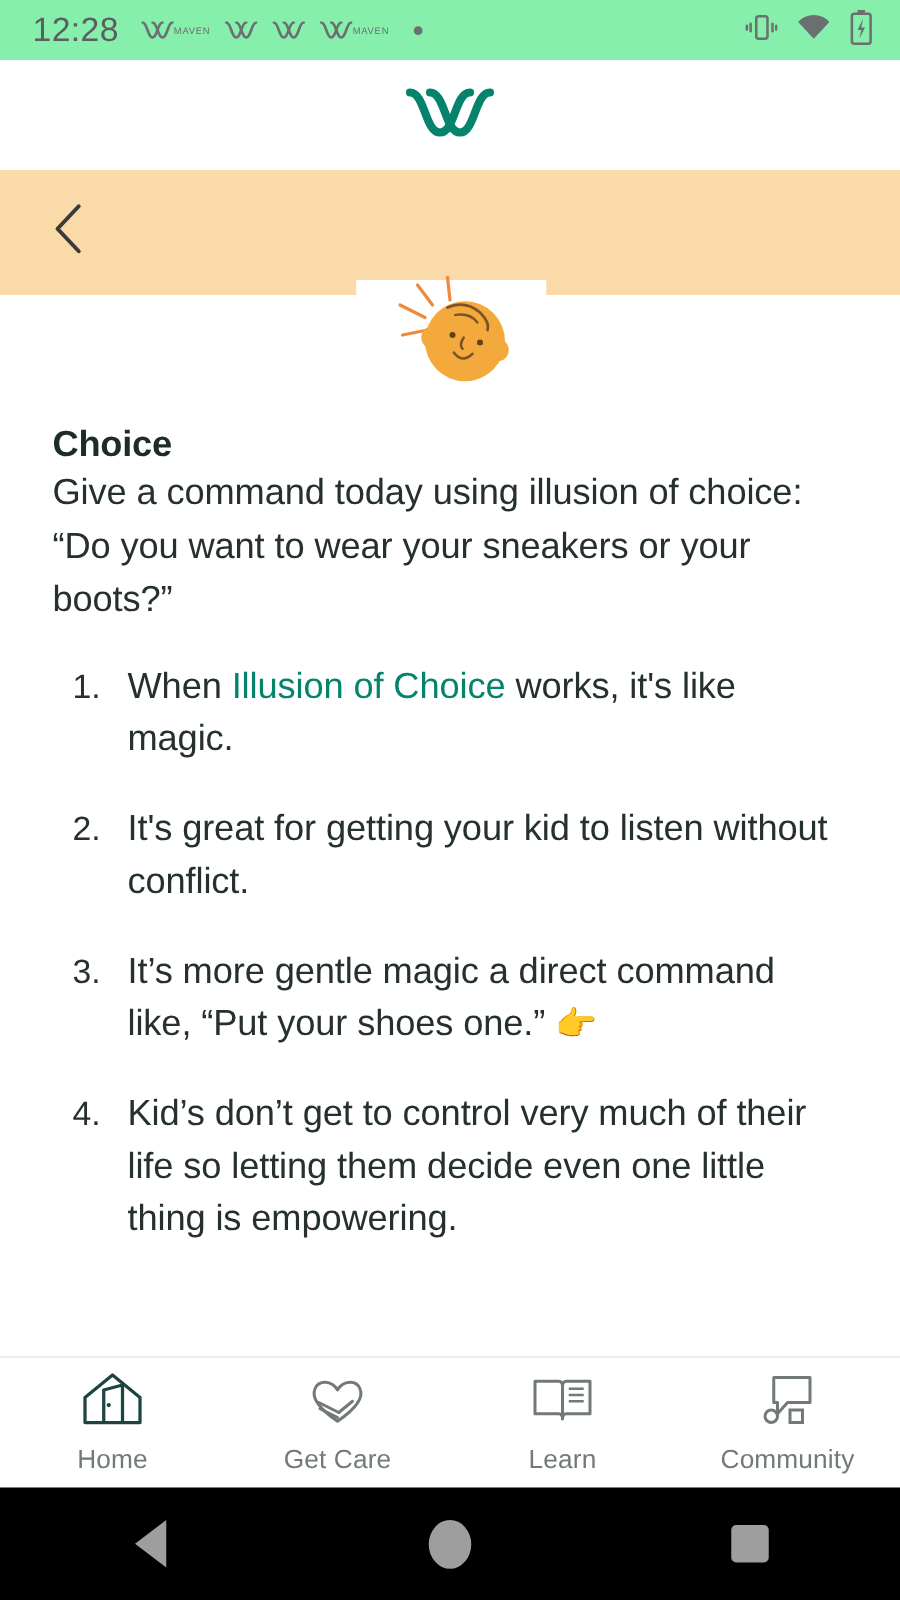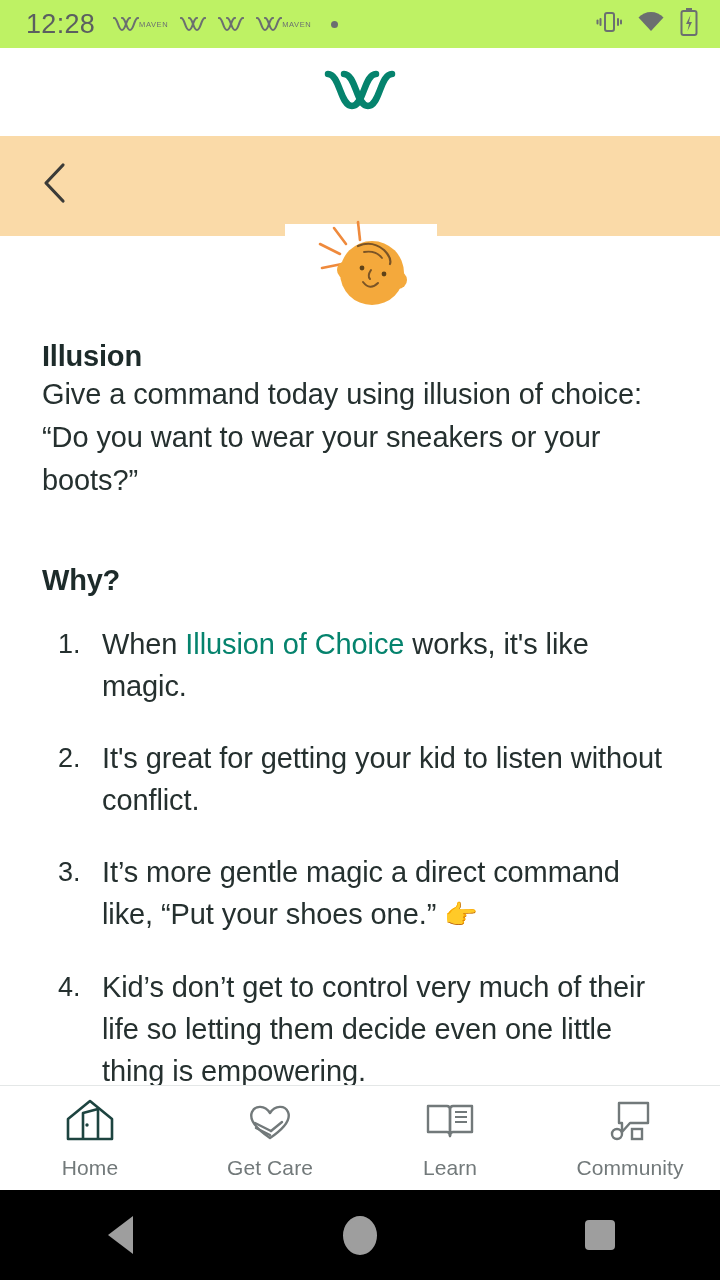--- a/index.html
+++ b/index.html
@@ -7,21 +7,21 @@
     width:720px; height:1280px;
     background:#ffffff;
     font-family:"Liberation Sans", sans-serif;
     overflow:hidden;
   }
   .phone{ position:relative; width:720px; height:1280px; background:#fff; }
 
   
   .statusbar{
     position:absolute; top:0; left:0; width:720px; height:48px;
-    background:#bef264; display:flex; align-items:center;
+    background:#86efac; display:flex; align-items:center;
     padding:0 22px 0 26px;
   }
   .clock{ font-size:27px; color:#5b5f60; letter-spacing:.3px; font-family:"Liberation Sans",sans-serif; }
   .status-icons-left{ display:flex; align-items:center; gap:12px; margin-left:18px; }
   .mv-ico{ display:flex; align-items:center; justify-content:center; }
   .mv-ico svg{ display:block; }
   .mv-label{ font-size:7.5px; letter-spacing:.6px; color:#6b6f70; margin-top:.5px; }
   .dot-ico{ width:7px; height:7px; border-radius:50%; background:#6b6f70; margin-left:8px; }
   .status-icons-right{ margin-left:auto; display:flex; align-items:center; gap:15px; }
 
@@ -214,24 +214,23 @@
         <circle cx="84" cy="56" r="2.4" fill="#5e4218"></circle>
 
         <path d="M71 52 q-4 6 -1 9" fill="none" stroke="#7a5426" stroke-width="2" stroke-linecap="round"></path>
         <path d="M63 64 q7 9 15 1" fill="none" stroke="#7a5426" stroke-width="2" stroke-linecap="round"></path>
       </svg>
     </span>
   </div>
 
   <div class="content">
 
-    <h2 class="sec-title">Illusion</h2>
+    <h2 class="sec-title">Choice</h2>
     <p class="mission-body">Give a command today using illusion of choice: “Do you want to wear your sneakers or your boots?”</p>
 
-    <h2 class="sec-title why-title">Why?</h2>
 
     <ol class="why-list">
       <li>
         <span>When </span><span class="tlink">Illusion of Choice</span><span> works, it's like magic.</span>
       </li>
       <li>
         <span>It's great for getting your kid to listen without conflict.</span>
       </li>
       <li>
         <span>It’s more gentle magic a direct command like, “Put your shoes one.” </span><span class="emoji">👉</span>

